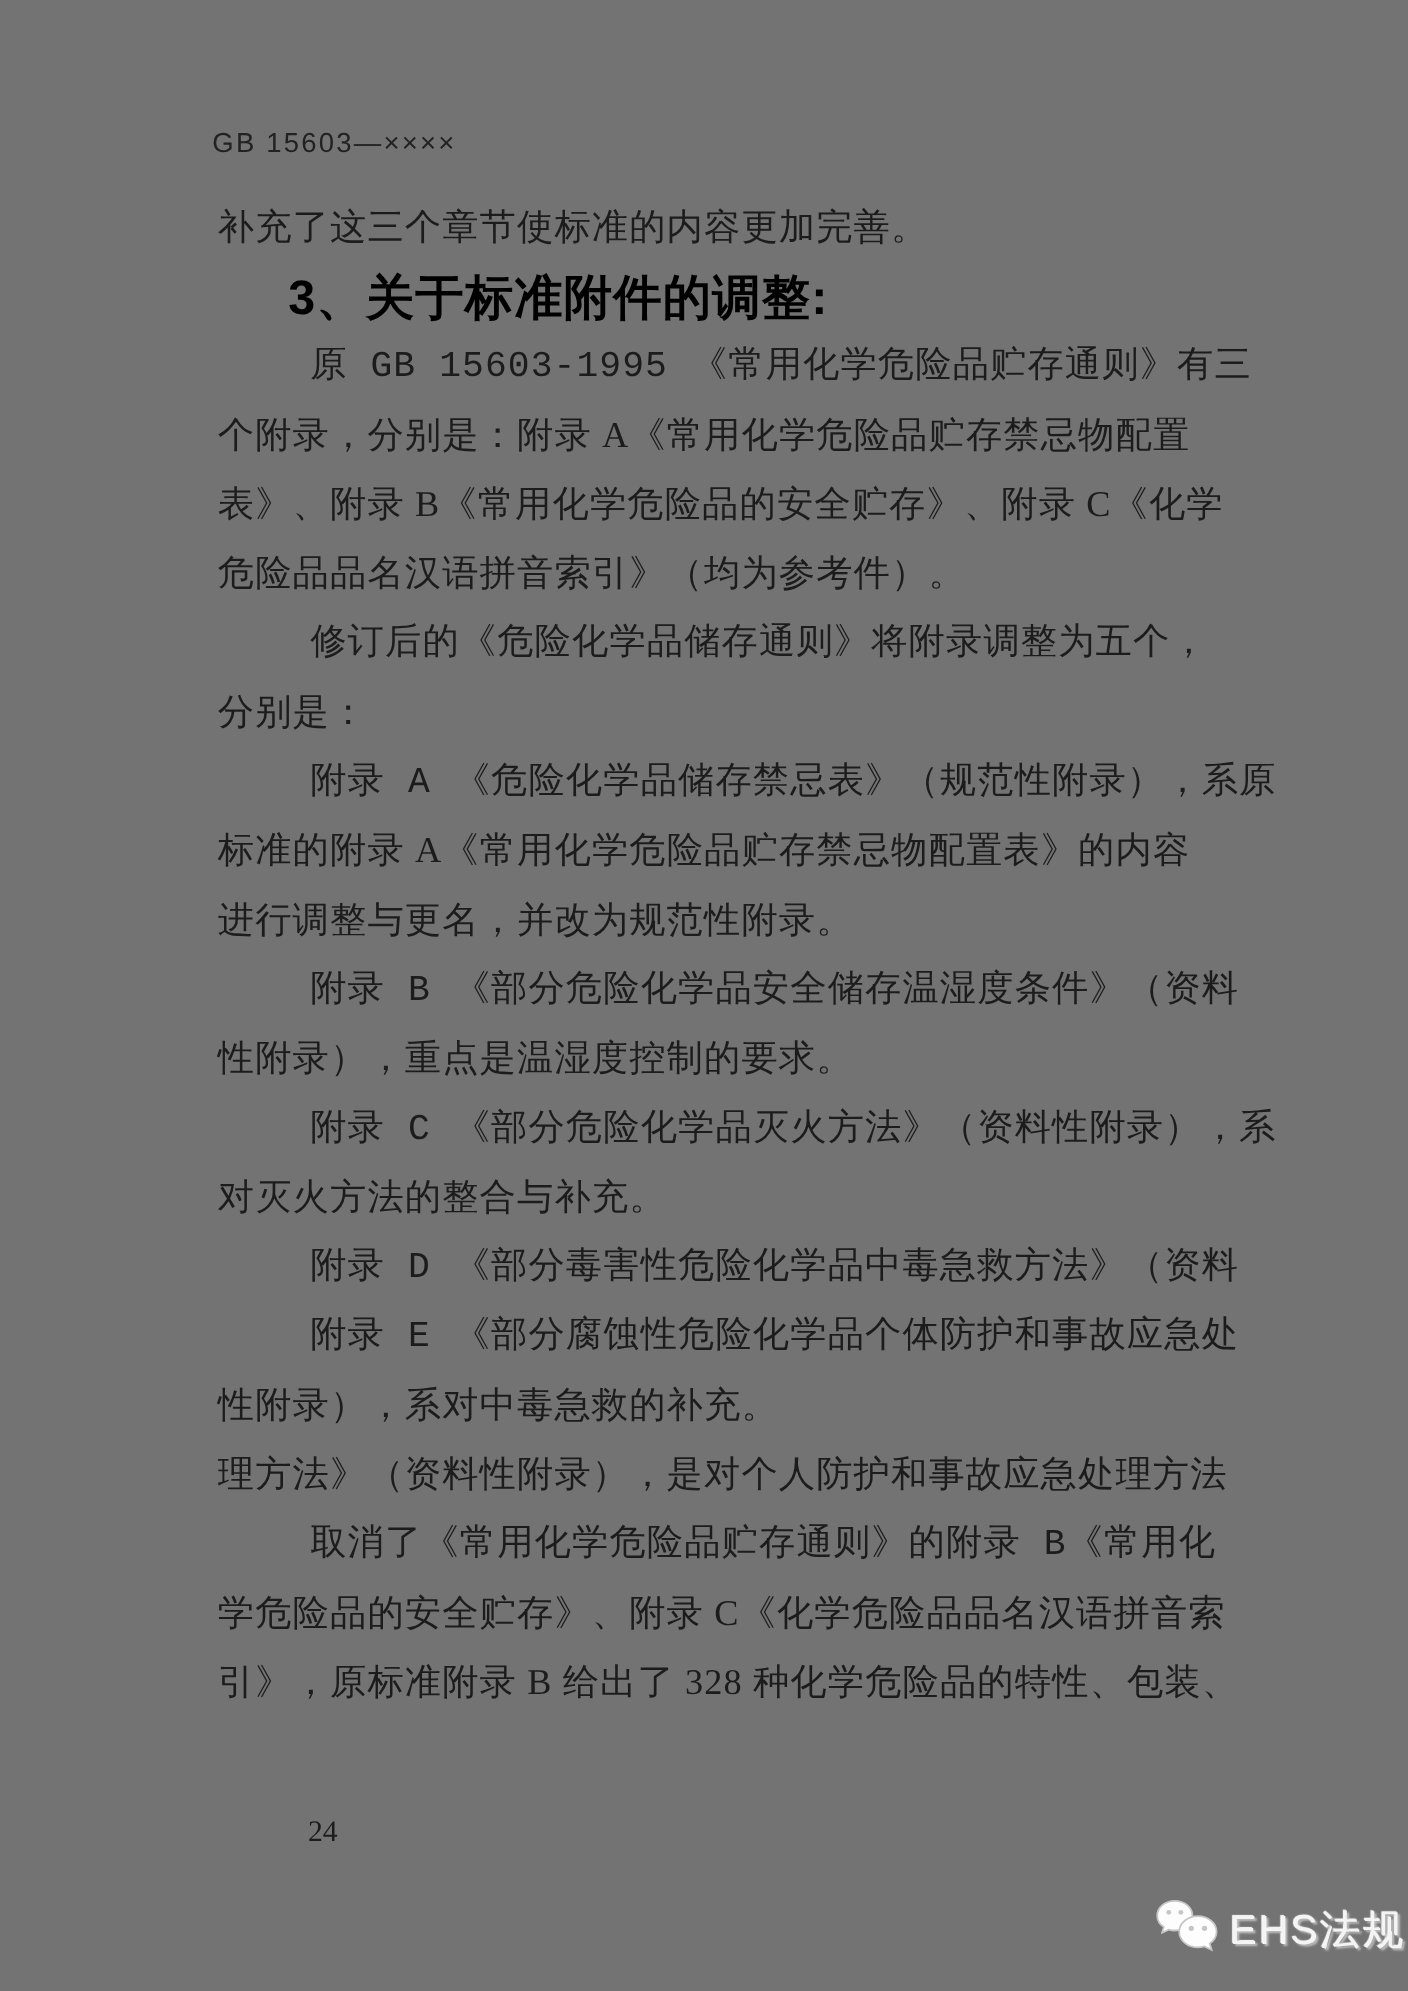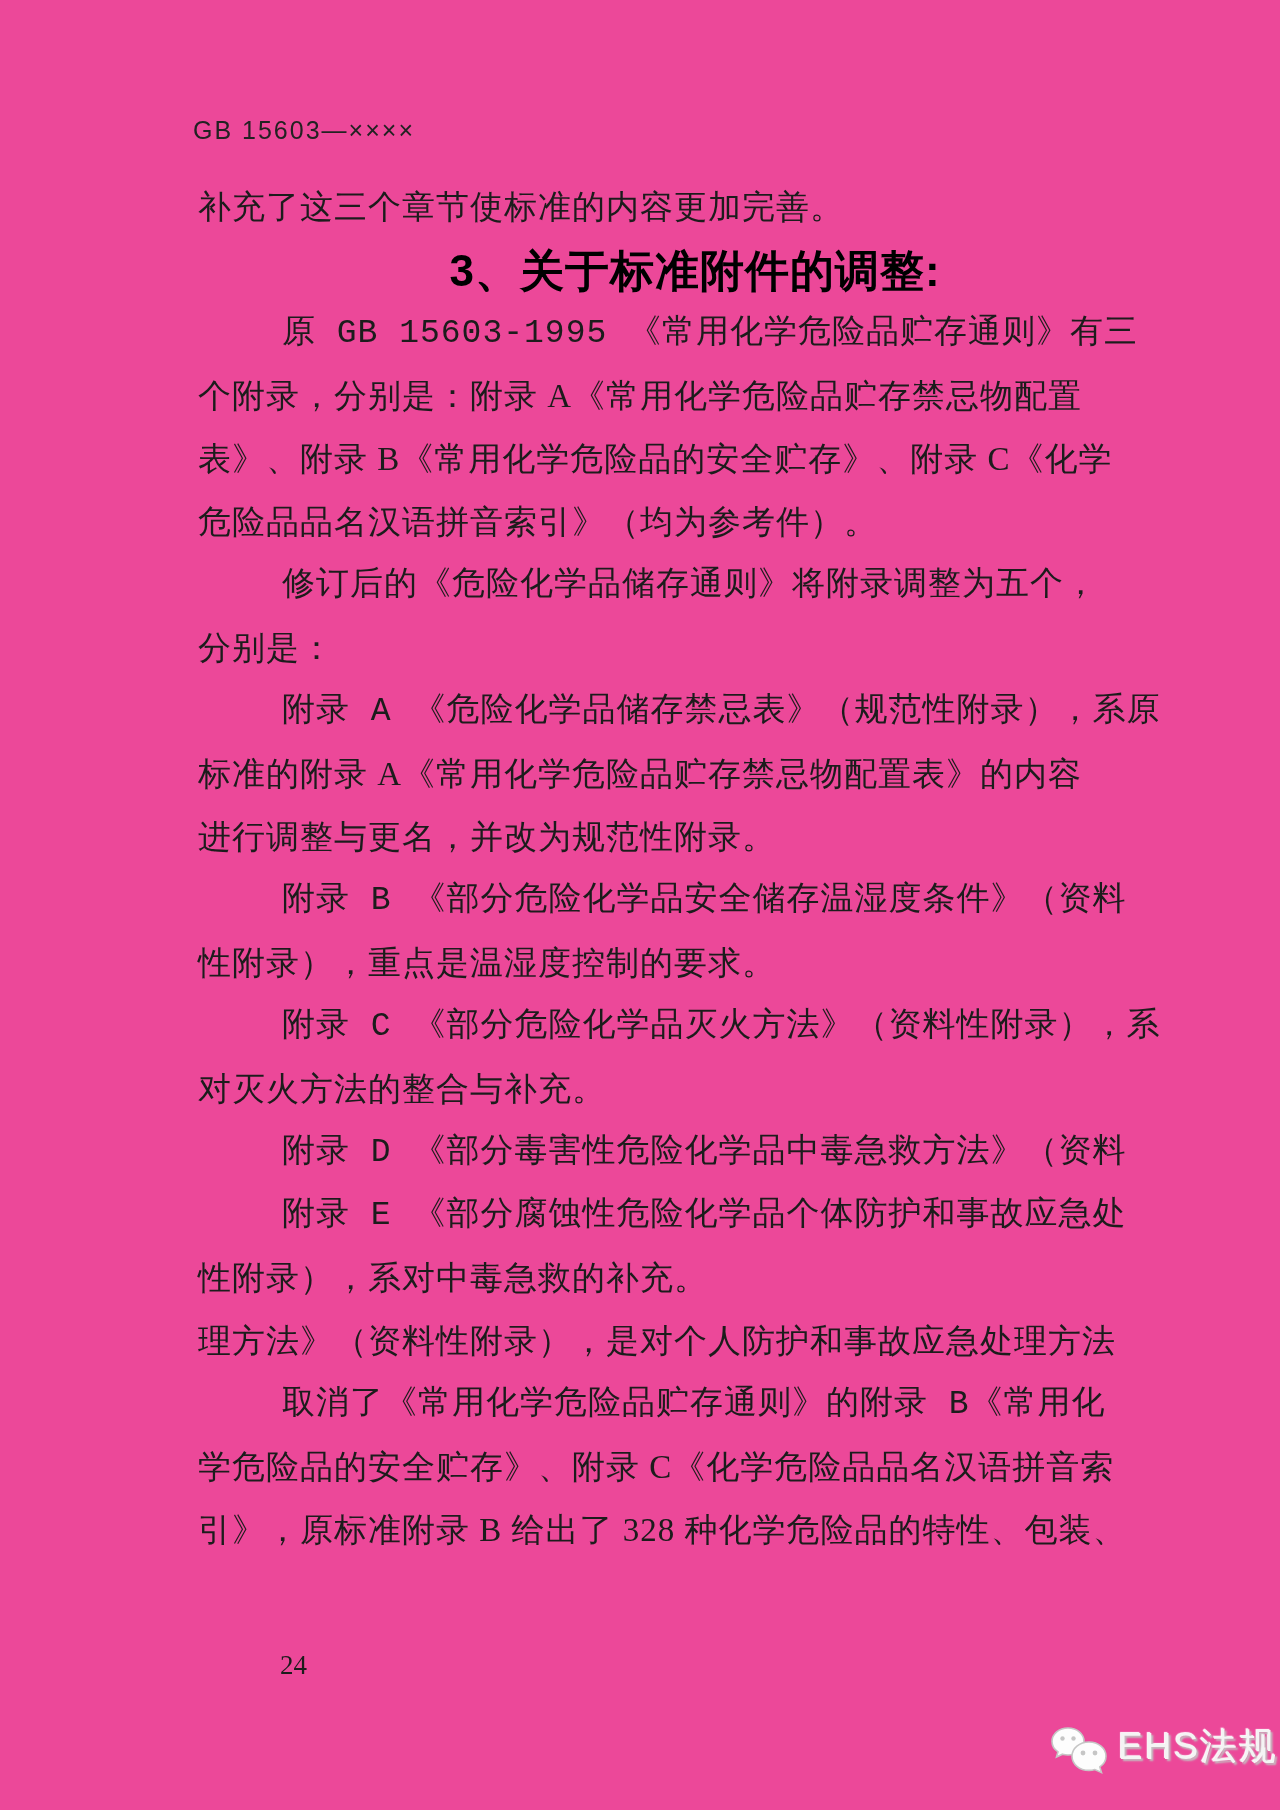--- a/index.html
+++ b/index.html
@@ -4,21 +4,21 @@
 <style>
   html, body {
     margin: 0;
     padding: 0;
     background: #ffffff;
   }
   #page {
     position: relative;
     width: 1280px;
     height: 1810px;
-    background: #ec4899;
+    background: #737373;
     overflow: hidden;
     font-family: "Liberation Serif", serif;
     color: #1c1c1c;
   }
   .doc-header {
     position: absolute;
     left: 193px;
     top: 116px;
     font-family: "Liberation Sans", sans-serif;
     font-size: 25px;
@@ -38,39 +38,38 @@
     font-size: 33px;
     letter-spacing: 1px;
     white-space: nowrap;
     color: #1c1c1c;
   }
   .line.heading {
     font-family: "Liberation Sans", sans-serif;
     font-weight: 700;
     font-size: 44px;
     color: #000000;
-    text-align: center;
   }
   .indent-0 { padding-left: 0; }
   .indent-1 { padding-left: 64px; }
   .indent-2 { padding-left: 84px; font-family: Liberation Mono, monospace; }
   .page-number {
     position: absolute;
     left: 280px;
     top: 1650px;
     font-family: Liberation Serif, serif;
     font-size: 27px;
     color: #1c1c1c;
   }
   .watermark {
     position: absolute;
     left: 1048px;
     top: 1722px;
     display: flex;
-    align-items: flex-start;
+    align-items: flex-end;
     gap: 8px;
   }
   .watermark-label {
     font-family: "Liberation Sans", sans-serif;
     font-size: 37px;
     color: #f4f4f4;
     letter-spacing: 2px;
     text-shadow: 2px 2px 2px #c2c2c2, -1px -1px 1px #ffffff;
     white-space: nowrap;
   }

